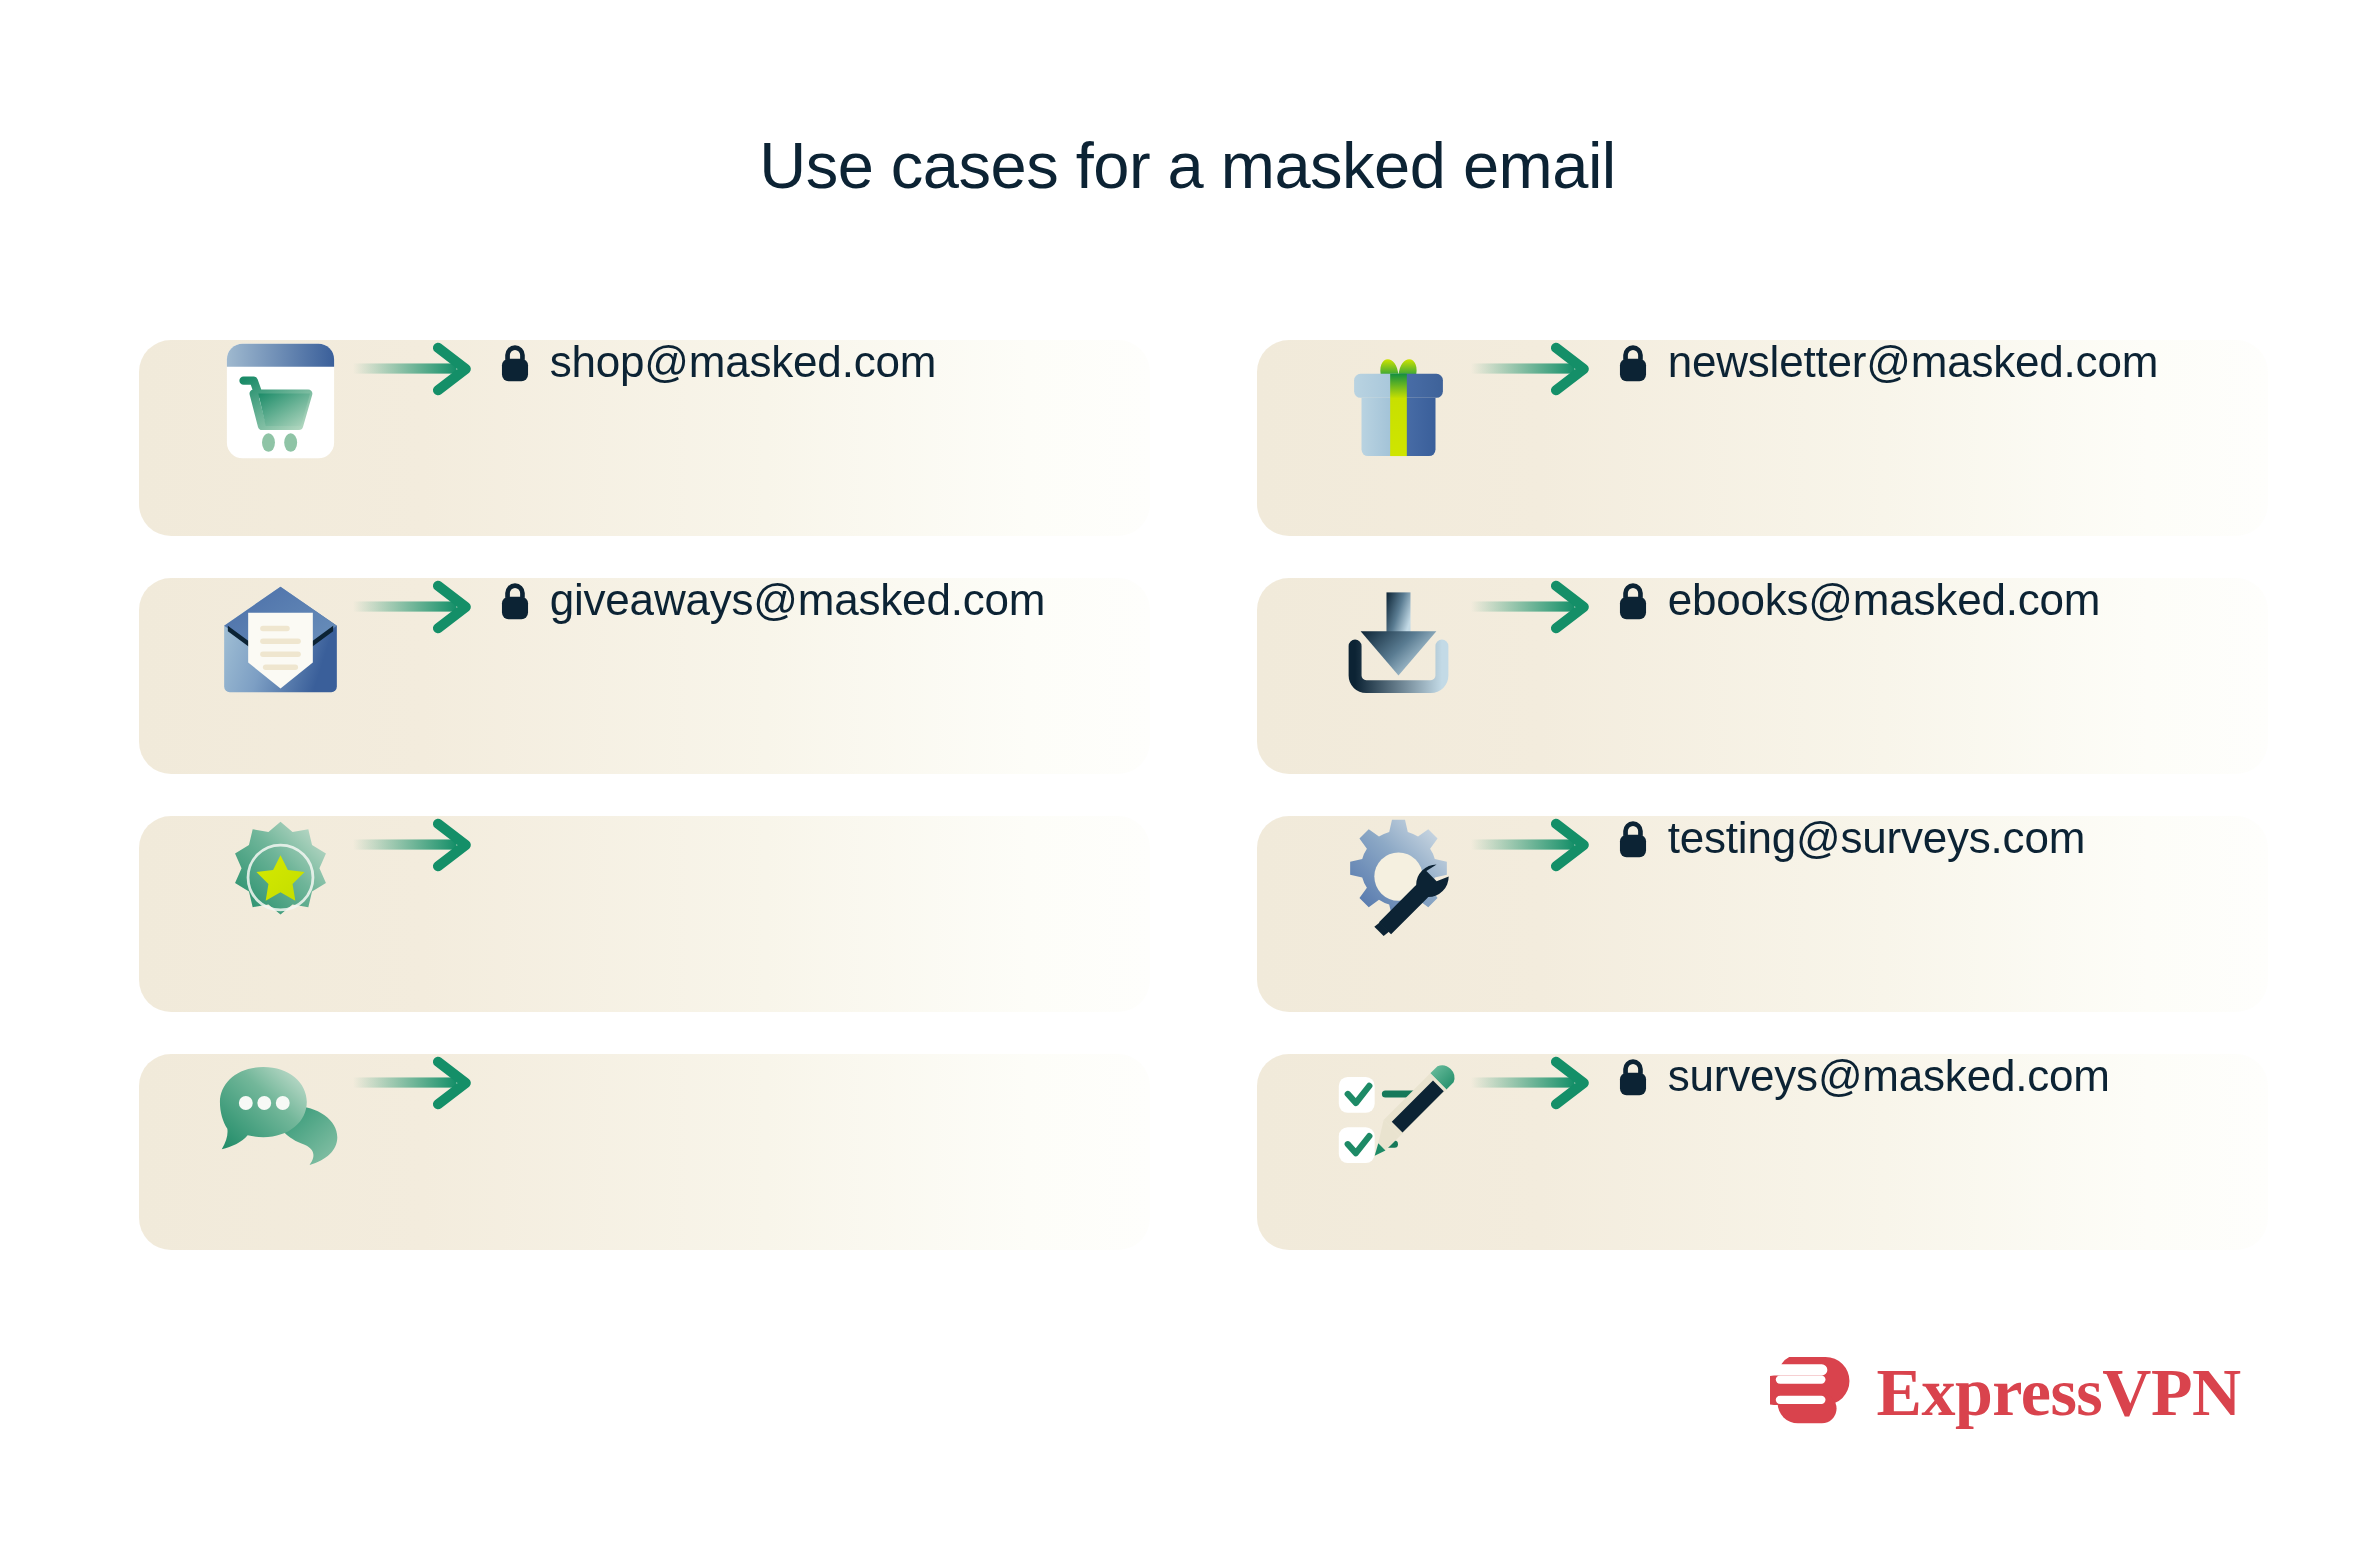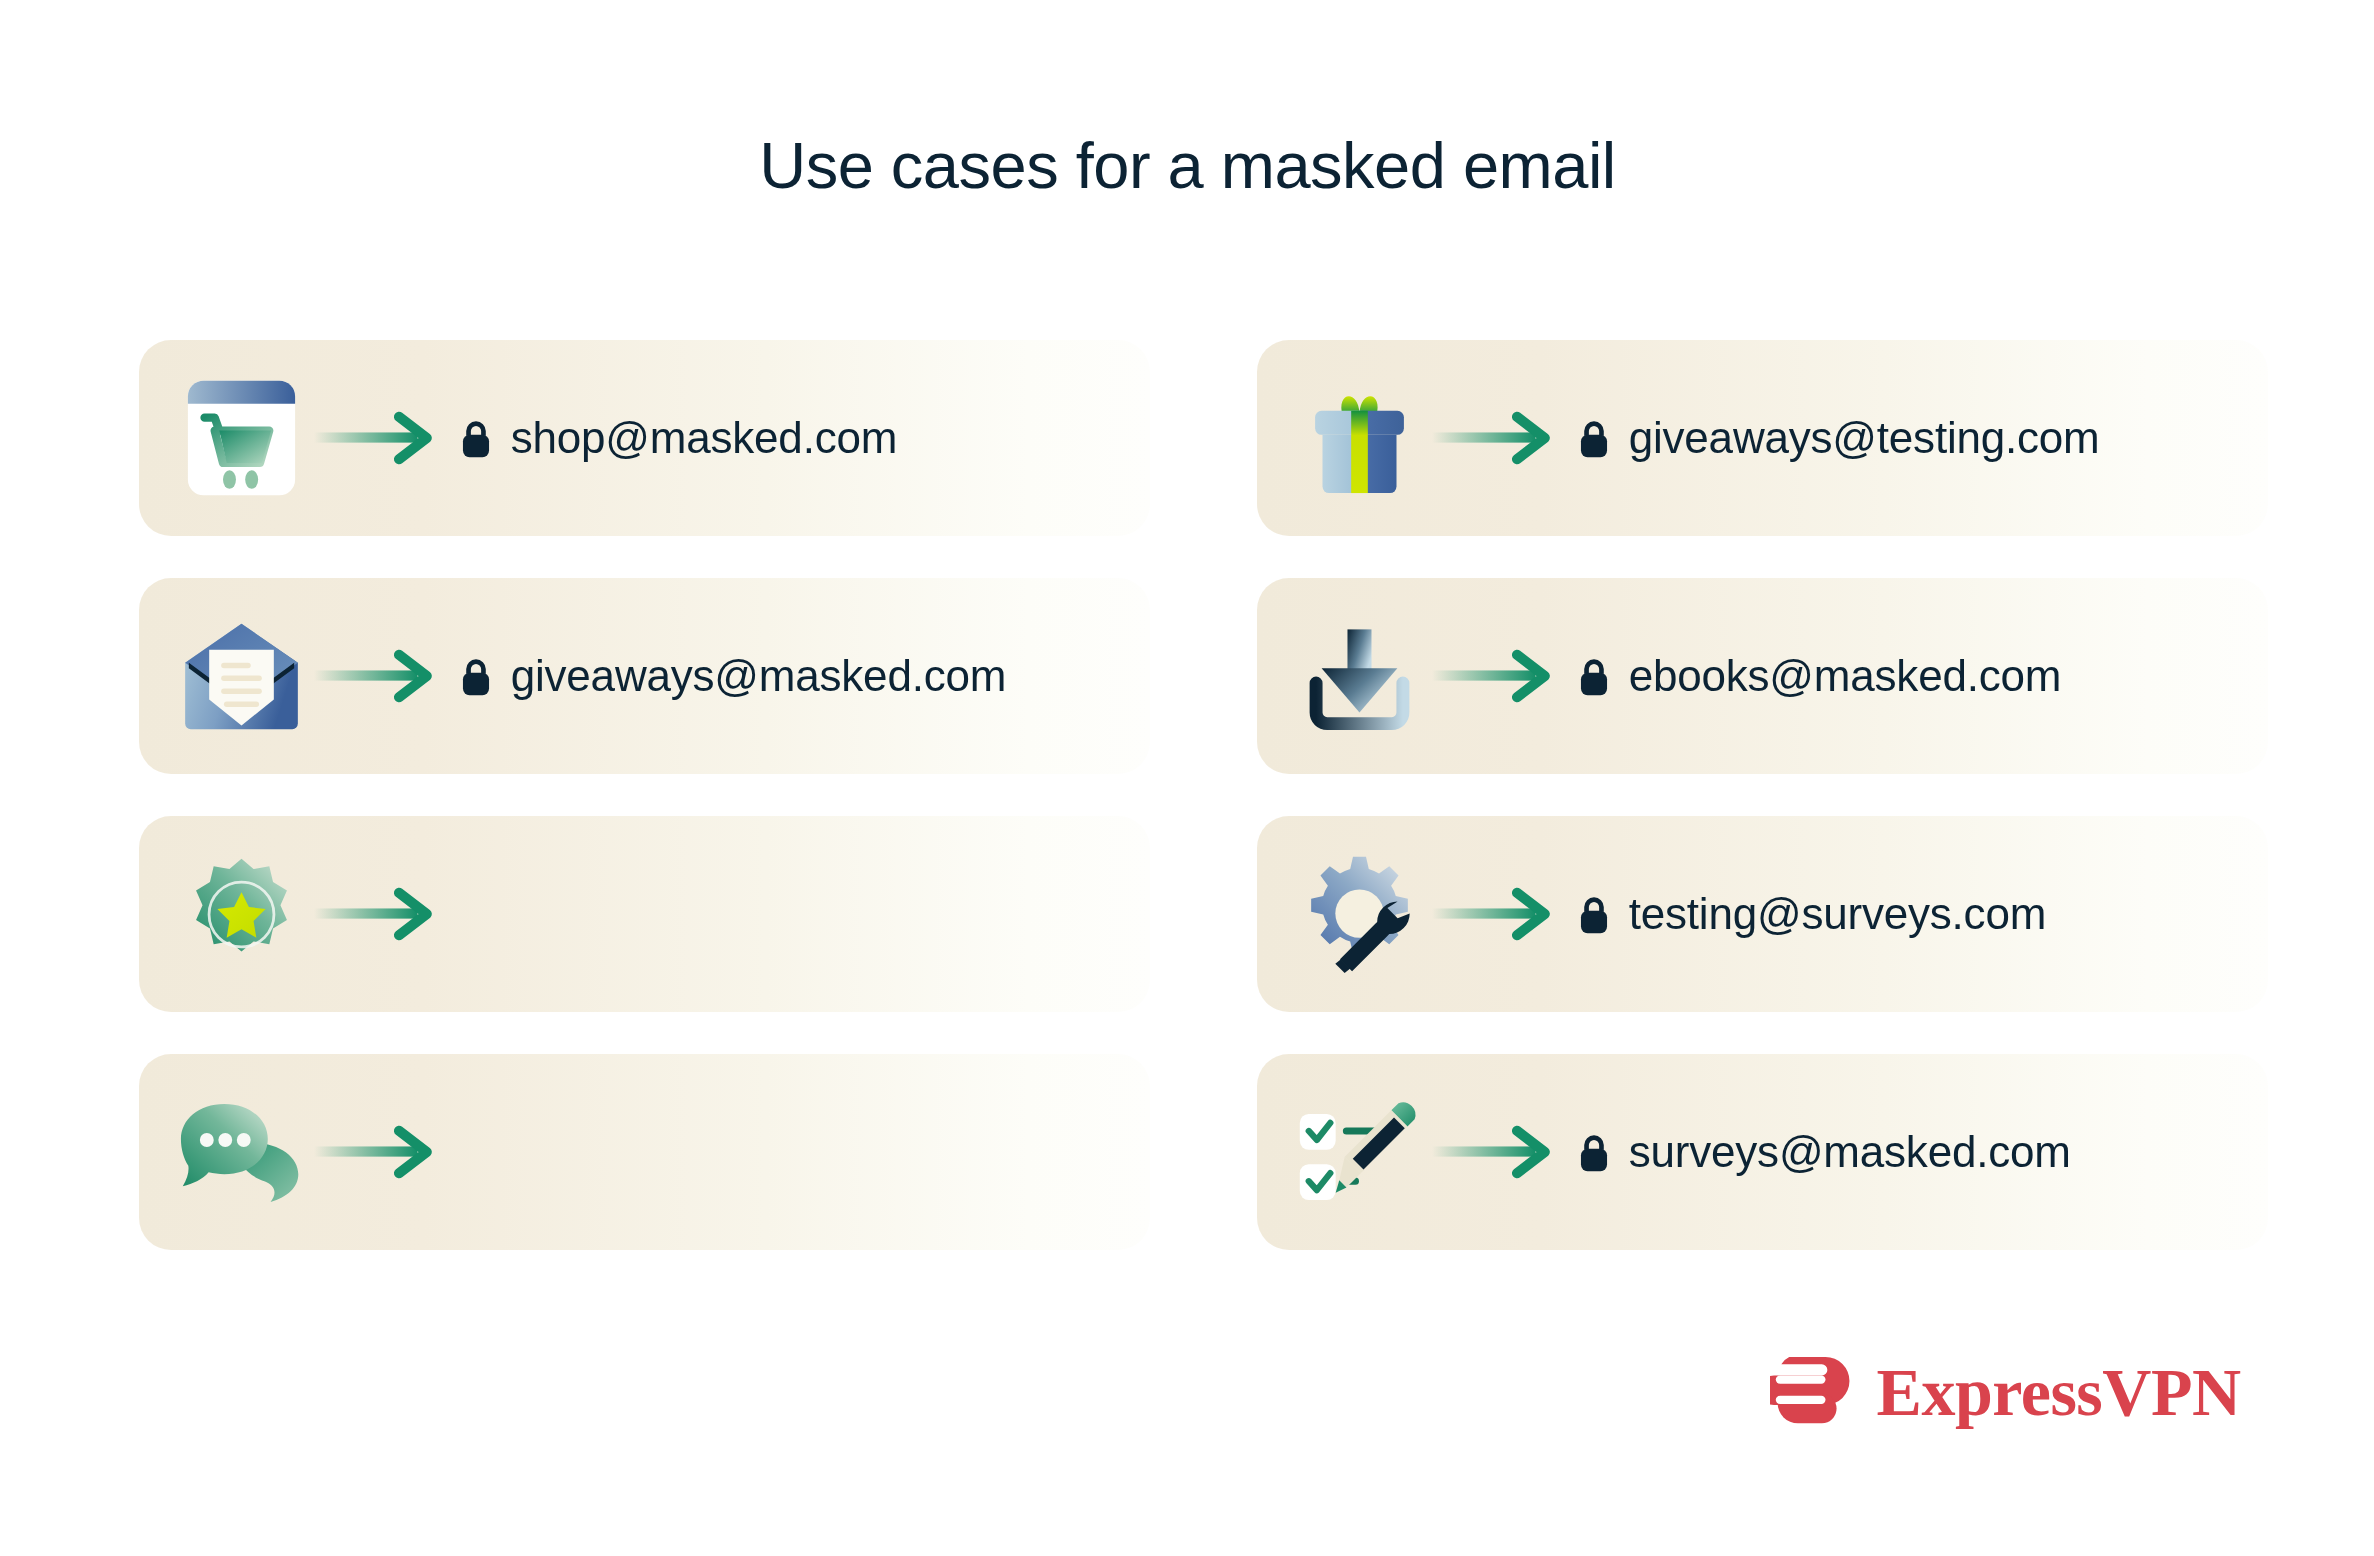--- a/index.html
+++ b/index.html
@@ -24,23 +24,23 @@
     display:grid;
     grid-template-columns:1011px 1011px;
     grid-column-gap:107px;
     grid-row-gap:42px;
   }
 
   .card{
     height:196px;
     border-radius:32px;
     background:linear-gradient(90deg,#f1eada 0%,#f3ecdd 28%,#f8f5ea 62%,#fdfdf8 88%,#fefefc 100%);
-    display:flex;align-items:center;
+    display:flex;align-items:flex-start;
     box-sizing:border-box;
-    padding-left:41px;
+    padding-left:80px;
     position:relative;
   }
 
   .icon-slot{
     width:122px;height:122px;
     flex:0 0 122px;
     display:flex;align-items:center;justify-content:center;
     position:relative;
   }
   .icon-slot svg{display:block;}
@@ -178,21 +178,21 @@
           <path d="M92 8 L122 31 L92 54" fill="none" stroke="#148f68" stroke-width="11" stroke-linecap="round" stroke-linejoin="round"></path>
         </svg>
       </div>
       <div class="email-wrap">
         <span class="lock-slot">
           <svg width="32" height="41" viewBox="0 0 34 44">
             <path d="M9 19 v-5 a8 8 0 0 1 16 0 v5" fill="none" stroke="#0c2334" stroke-width="5"></path>
             <rect x="3" y="18" width="28" height="24" rx="7" fill="#0c2334"></rect>
           </svg>
         </span>
-        <span class="email-text">giveaways@testing.com</span>
+        <span class="email-text">newsletter@masked.com</span>
       </div>
     </div>
 
     <div class="card">
       <div class="icon-slot">
         <svg width="121" height="109" viewBox="0 0 130 118">
           <defs>
             <linearGradient id="g3body" x1="0" y1="0" x2="1" y2="0.3">
               <stop offset="0" stop-color="#a8c6d8"></stop>
                 <stop offset="0.5" stop-color="#7d9fc4"></stop>

